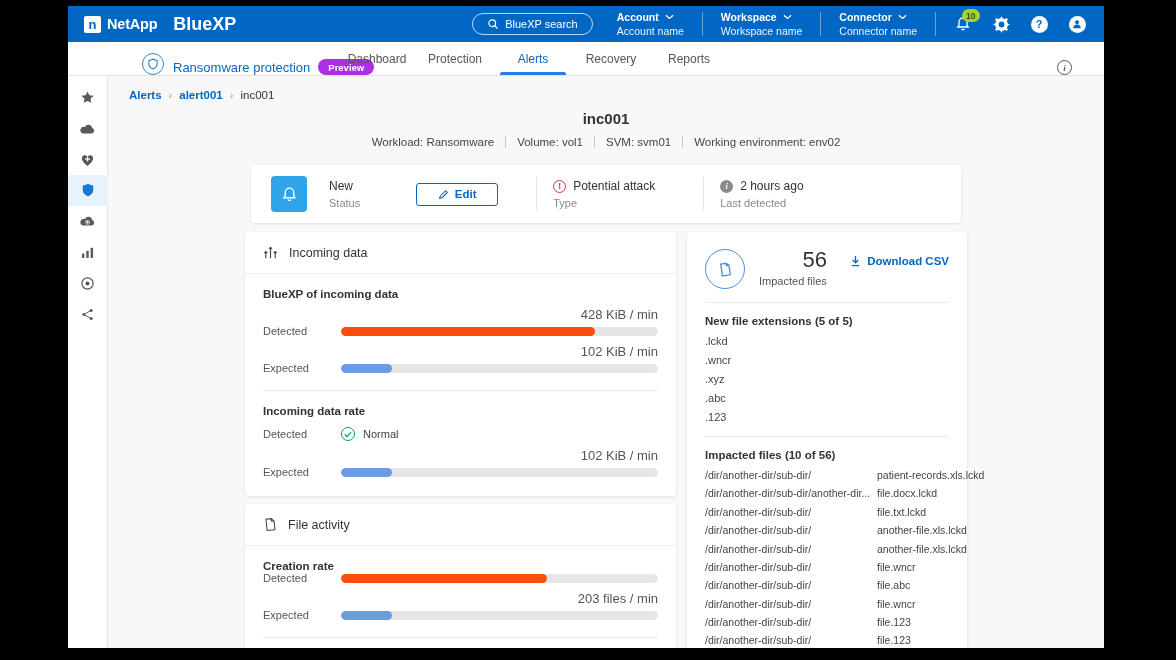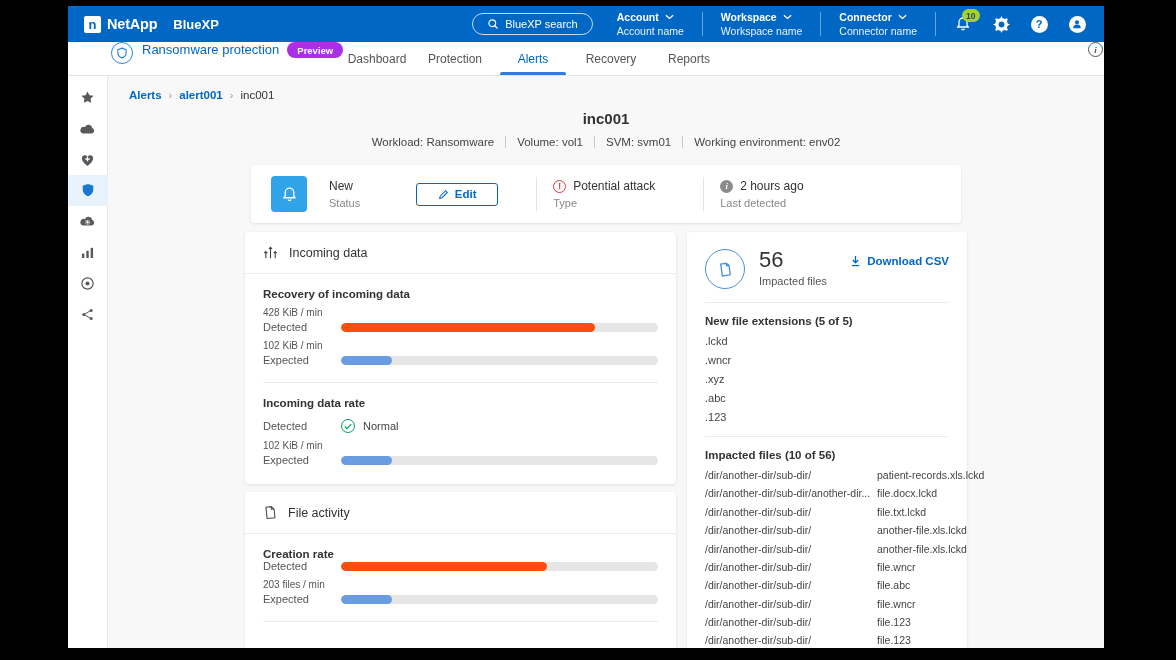--- a/index.html
+++ b/index.html
@@ -3,34 +3,34 @@
 <meta charset="utf-8">
 <style>
   * { margin:0; padding:0; box-sizing:border-box; }
   html,body { width:1176px; height:660px; background:#000; font-family:"Liberation Sans",sans-serif; overflow:hidden; }
   .app { position:absolute; left:68px; top:6px; width:1036px; height:642px; background:#f8f8f9; overflow:hidden; display:flex; flex-direction:column; }
 
   
   .topbar { height:36px; background:#0067C5; display:flex; align-items:center; padding:0 18px 0 16px; flex-shrink:0; color:#fff; }
   .logo-mark { width:17px; height:17px; background:#fff; border-radius:2px; display:flex; align-items:center; justify-content:center; color:#0067C5; font-weight:bold; font-size:13px; line-height:1; }
   .brand { font-weight:bold; font-size:14.5px; margin-left:6px; letter-spacing:-0.2px; }
-  .product { font-size:13px; font-weight:bold; margin-left:16px; }
+  .product { font-size:18px; font-weight:bold; margin-left:16px; }
   .top-spacer { flex:1; }
   .search-pill { height:22px; border:1px solid rgba(255,255,255,0.75); border-radius:12px; display:flex; align-items:center; gap:6px; padding:0 14px; font-size:11px; color:#fff; cursor:pointer; }
   .top-menu { display:flex; flex-direction:column; justify-content:center; margin:0 10px; cursor:pointer; }
   .top-menu .lbl { font-size:10.5px; font-weight:bold; display:flex; align-items:center; gap:6px; }
   .top-menu .val { font-size:10.5px; margin-top:2px; color:rgba(255,255,255,0.92); }
   .vdiv { width:1px; height:24px; background:rgba(255,255,255,0.4); margin:0 8px; }
   .top-icons { display:flex; align-items:flex-start; gap:20px; margin-left:10px; }
   .icon-btn { position:relative; width:18px; height:18px; display:flex; align-items:center; justify-content:center; cursor:pointer; }
   .badge { position:absolute; top:-6px; right:-8px; background:#A4D233; color:#2D5016; font-size:8.5px; font-weight:bold; border-radius:8px; padding:1.5px 4.5px; }
   .circle-white { width:17px; height:17px; border-radius:50%; background:#fff; color:#0067C5; font-size:11px; font-weight:bold; display:flex; align-items:center; justify-content:center; }
 
   
-  .subbar { height:34px; background:#fff; border-bottom:1px solid #e3e3e5; display:flex; align-items:flex-start; padding:0 1px; flex-shrink:0; position:relative; }
+  .subbar { height:34px; background:#fff; border-bottom:1px solid #e3e3e5; display:flex; align-items:flex-end; padding:0 32px; flex-shrink:0; position:relative; }
   .app-logo { width:22px; height:22px; border-radius:50%; border:1.6px solid #2E86D4; display:flex; align-items:center; justify-content:center; margin-left:42px; }
   .app-title { color:#0067C5; font-size:13px; margin-left:9px; }
   .preview-pill { background:#AB2FE3; color:#fff; font-size:9.5px; font-weight:bold; border-radius:9px; padding:2.5px 10px; margin-left:8px; }
   .tabs { position:absolute; left:270px; top:0; height:100%; display:flex; }
   .tab { width:78px; height:100%; display:flex; align-items:center; justify-content:center; font-size:12px; color:#555; cursor:pointer; position:relative; }
   .tab.active { color:#0067C5; }
   .tab.active::after { content:""; position:absolute; left:6px; right:6px; bottom:0; height:3px; background:#2D7DE1; border-radius:2px 2px 0 0; }
   .info-circle { margin-left:auto; width:15px; height:15px; border-radius:50%; border:1.4px solid #555; color:#555; font-size:9px; font-weight:bold; display:flex; align-items:center; justify-content:center; cursor:pointer; font-family:"Liberation Serif",serif; font-style:italic; }
 
   
@@ -62,34 +62,34 @@
   .info-dot { width:13px; height:13px; border-radius:50%; background:#8A8A8A; color:#fff; font-size:8.5px; font-weight:bold; display:flex; align-items:center; justify-content:center; flex-shrink:0; font-family:"Liberation Serif",serif; font-style:italic; }
 
   
   .columns { width:722px; margin:9px auto 0; display:flex; gap:11px; align-items:flex-start; }
   .col-left { width:431px; display:flex; flex-direction:column; gap:8px; }
   .col-right { width:280px; }
 
   .card-header { display:flex; align-items:center; gap:11px; padding:13px 18px; border-bottom:1px solid #ececee; font-size:12.5px; color:#333; }
   .card-body { padding:14px 18px 18px; }
   .sec-title { font-size:11.5px; font-weight:bold; color:#333; }
-  .meter-value { text-align:left; font-size:10px; color:#555; margin-top:7px; margin-bottom:3px; }
+  .meter-value { text-align:right; font-size:13px; color:#555; margin-top:7px; margin-bottom:3px; }
   .meter-row { display:flex; align-items:center; }
   .meter-label { width:78px; font-size:11px; color:#555; flex-shrink:0; }
   .meter-track { flex:1; height:9px; background:#e6e6e6; border-radius:5px; overflow:hidden; }
   .meter-fill { height:100%; border-radius:5px; }
   .fill-orange { background:#FB4E0D; }
   .fill-blue { background:#6A9CE2; }
   .hdiv { height:1px; background:#ebebed; margin:16px 0 14px; }
   .normal-row { display:flex; align-items:center; margin-top:10px; }
   .check-dot { width:14px; height:14px; border-radius:50%; border:1.5px solid #00A05F; display:flex; align-items:center; justify-content:center; margin-right:8px; }
   .normal-txt { font-size:11px; color:#444; }
 
   
-  .imp-head { display:flex; align-items:flex-start; padding:17px 18px 13px; }
+  .imp-head { display:flex; align-items:flex-start; padding:17px 18px 13px;text-align:right; }
   .imp-circle { width:40px; height:40px; border-radius:50%; border:1.6px solid #4A90D9; display:flex; align-items:center; justify-content:center; flex-shrink:0; }
   .imp-num { font-size:22px; color:#333; line-height:1; }
   .imp-sub { font-size:11px; color:#555; margin-top:4px; }
   .dl-link { margin-left:auto; display:flex; align-items:center; gap:6px; color:#0067C5; font-size:11.5px; font-weight:bold; cursor:pointer; margin-top:6px; }
   .inset-div { height:1px; background:#ebebed; margin:0 18px; }
   .list-block { padding:12px 18px 10px; }
   .list-title { font-size:11.5px; font-weight:bold; color:#333; margin-bottom:5px; }
   .ext-item { font-size:11px; color:#444; padding:3.4px 0; }
   .file-row { display:flex; padding:3.2px 0; }
   .file-path { width:172px; font-size:10.5px; color:#444; flex-shrink:0; white-space:nowrap; overflow:hidden; }
@@ -340,21 +340,21 @@
               <span>
                 <svg width="15" height="15" viewBox="0 0 16 16" fill="none" stroke="#444" stroke-width="1.2">
                     <path d="M3 14V7M1.4 8.6L3 7l1.6 1.6"></path>
                     <path d="M8 14V2.5M6.4 4.1L8 2.5l1.6 1.6"></path>
                     <path d="M13 14V7M11.4 8.6L13 7l1.6 1.6"></path>
                   </svg>
               </span>
               <span>Incoming data</span>
             </div>
             <div class="card-body">
-              <div class="sec-title">Recovery of incoming data</div>
+              <div class="sec-title">BlueXP of incoming data</div>
               <div class="meter-value">428 KiB / min</div>
               <div class="meter-row">
                 <span class="meter-label">Detected</span>
                 <div class="meter-track">
                     <div class="meter-fill fill-orange" style="width: 80%;"></div>
                   </div>
               </div>
               <div class="meter-value">102 KiB / min</div>
               <div class="meter-row">
                 <span class="meter-label">Expected</span>

